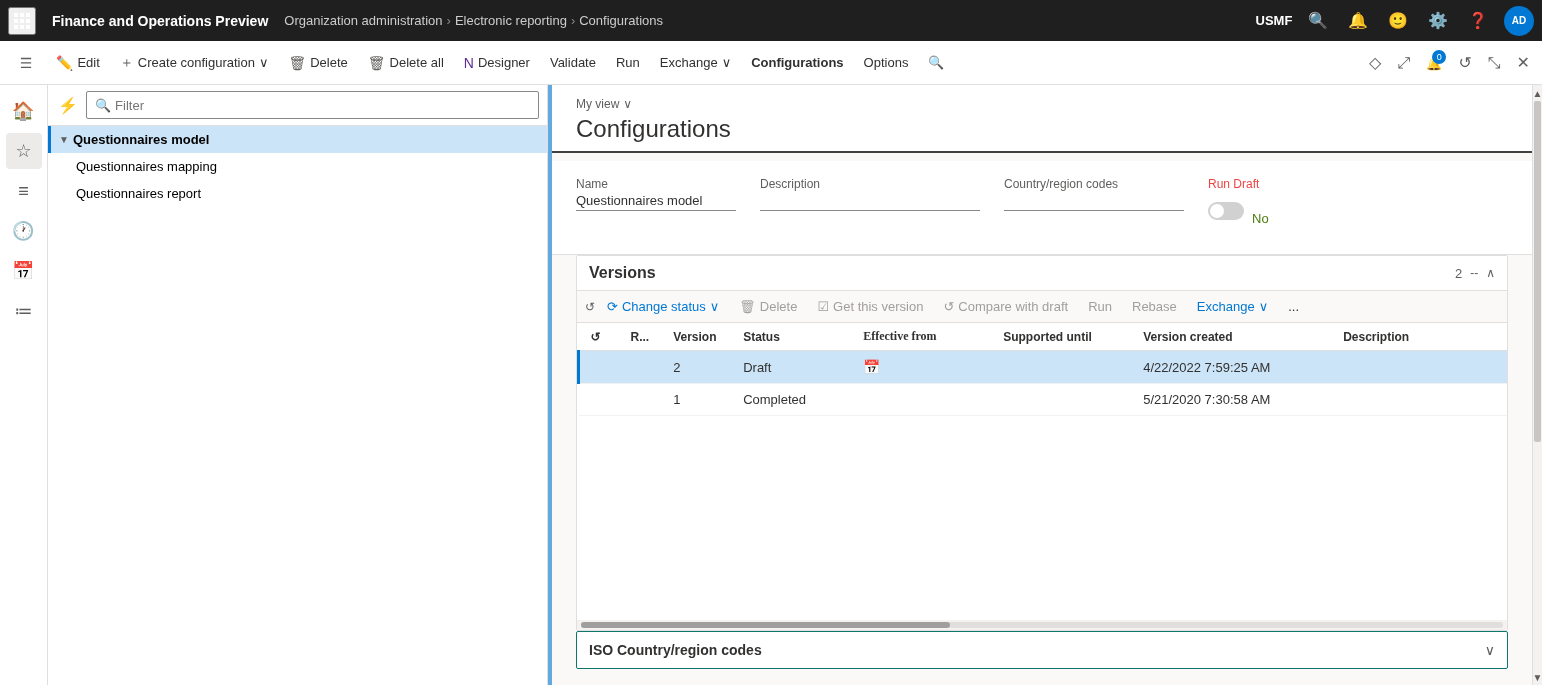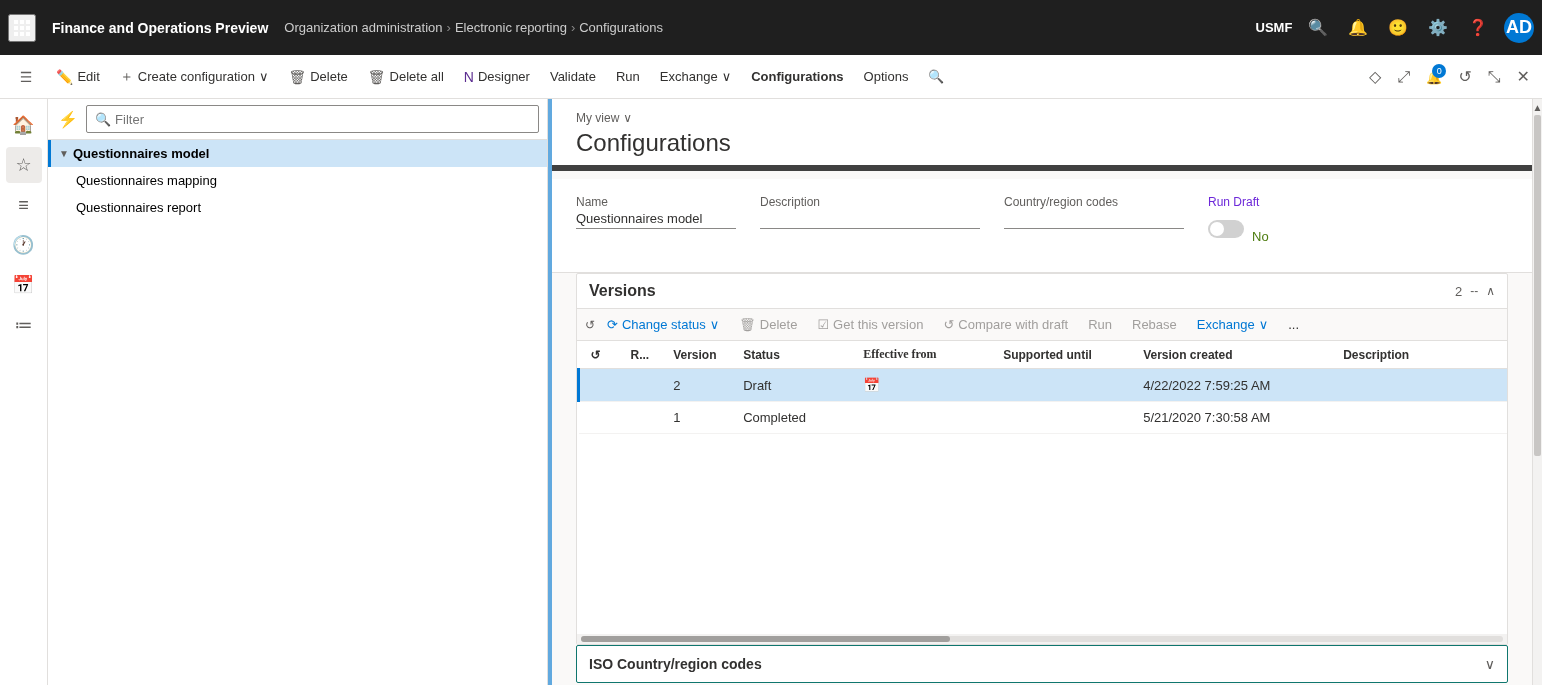--- a/index.html
+++ b/index.html
@@ -4,21 +4,21 @@
   <style>
     * { box-sizing: border-box; margin: 0; padding: 0; }
     body { font-family: 'Segoe UI', Arial, sans-serif; font-size: 13px; background: #f3f2f1; overflow: hidden; }
 
     
     .top-nav {
       display: flex;
       align-items: center;
       background: #1f1f1f;
       color: #fff;
-      height: 55px;
+      height: 41px;
       padding: 0 8px;
       gap: 8px;
     }
     .top-nav .app-grid-icon {
       width: 28px; height: 28px;
       display: flex; align-items: center; justify-content: center;
       cursor: pointer;
     }
     .top-nav .app-title {
       font-size: 14px;
@@ -34,21 +34,21 @@
     .top-nav .breadcrumb .sep { color: #888; }
     .top-nav .right-icons {
       display: flex; align-items: center; gap: 12px; color: #fff;
     }
     .top-nav .company-badge {
       font-size: 13px; font-weight: 600;
     }
     .top-nav .avatar {
       width: 30px; height: 30px; border-radius: 50%;
       background: #0078d4; display: flex; align-items: center; justify-content: center;
-      font-size: 18px; font-weight: 600; color: #fff; text-align: right;
+      font-size: 10px; font-weight: 600; color: #fff; text-align: right;
     }
 
     
     .toolbar {
       display: flex;
       align-items: center;
       background: #fff;
       border-bottom: 1px solid #e1dfdd;
       height: 44px;
       padding: 0 8px;
@@ -141,21 +141,21 @@
     .content-area {
       flex: 1;
       background: #faf9f8;
       display: flex;
       flex-direction: column;
       overflow: hidden;
     }
     .content-header {
       padding: 12px 24px 8px;
       background: #fff;
-      border-bottom: 6px solid #404040;
+      border-bottom: 2px solid #404040;
     }
     .my-view {
       display: flex; align-items: center; gap: 4px;
       font-size: 12px; color: #605e5c; margin-bottom: 4px; cursor: pointer;
     }
     .page-title {
       font-size: 24px; font-weight: 300; color: #323130;
     }
 
     
@@ -179,21 +179,21 @@
       padding-bottom: 2px;
       min-width: 160px;
     }
     .form-field .field-value.blue { color: #0078d4; }
     .form-field.wide .field-value { min-width: 220px; }
 
     
     .run-draft-section {
       display: flex; flex-direction: column; gap: 4px;
     }
-    .run-draft-label { font-size: 12px; color: #6d28d9; }
+    .run-draft-label { font-size: 12px; color: #ef4444; }
     .toggle-row { display: flex; align-items: center; gap: 8px; }
     .toggle {
       width: 36px; height: 18px; border-radius: 9px;
       background: #d1d1d1;
       position: relative; cursor: pointer;
       border: none; outline: none;
     }
     .toggle::after {
       content: '';
       position: absolute;

